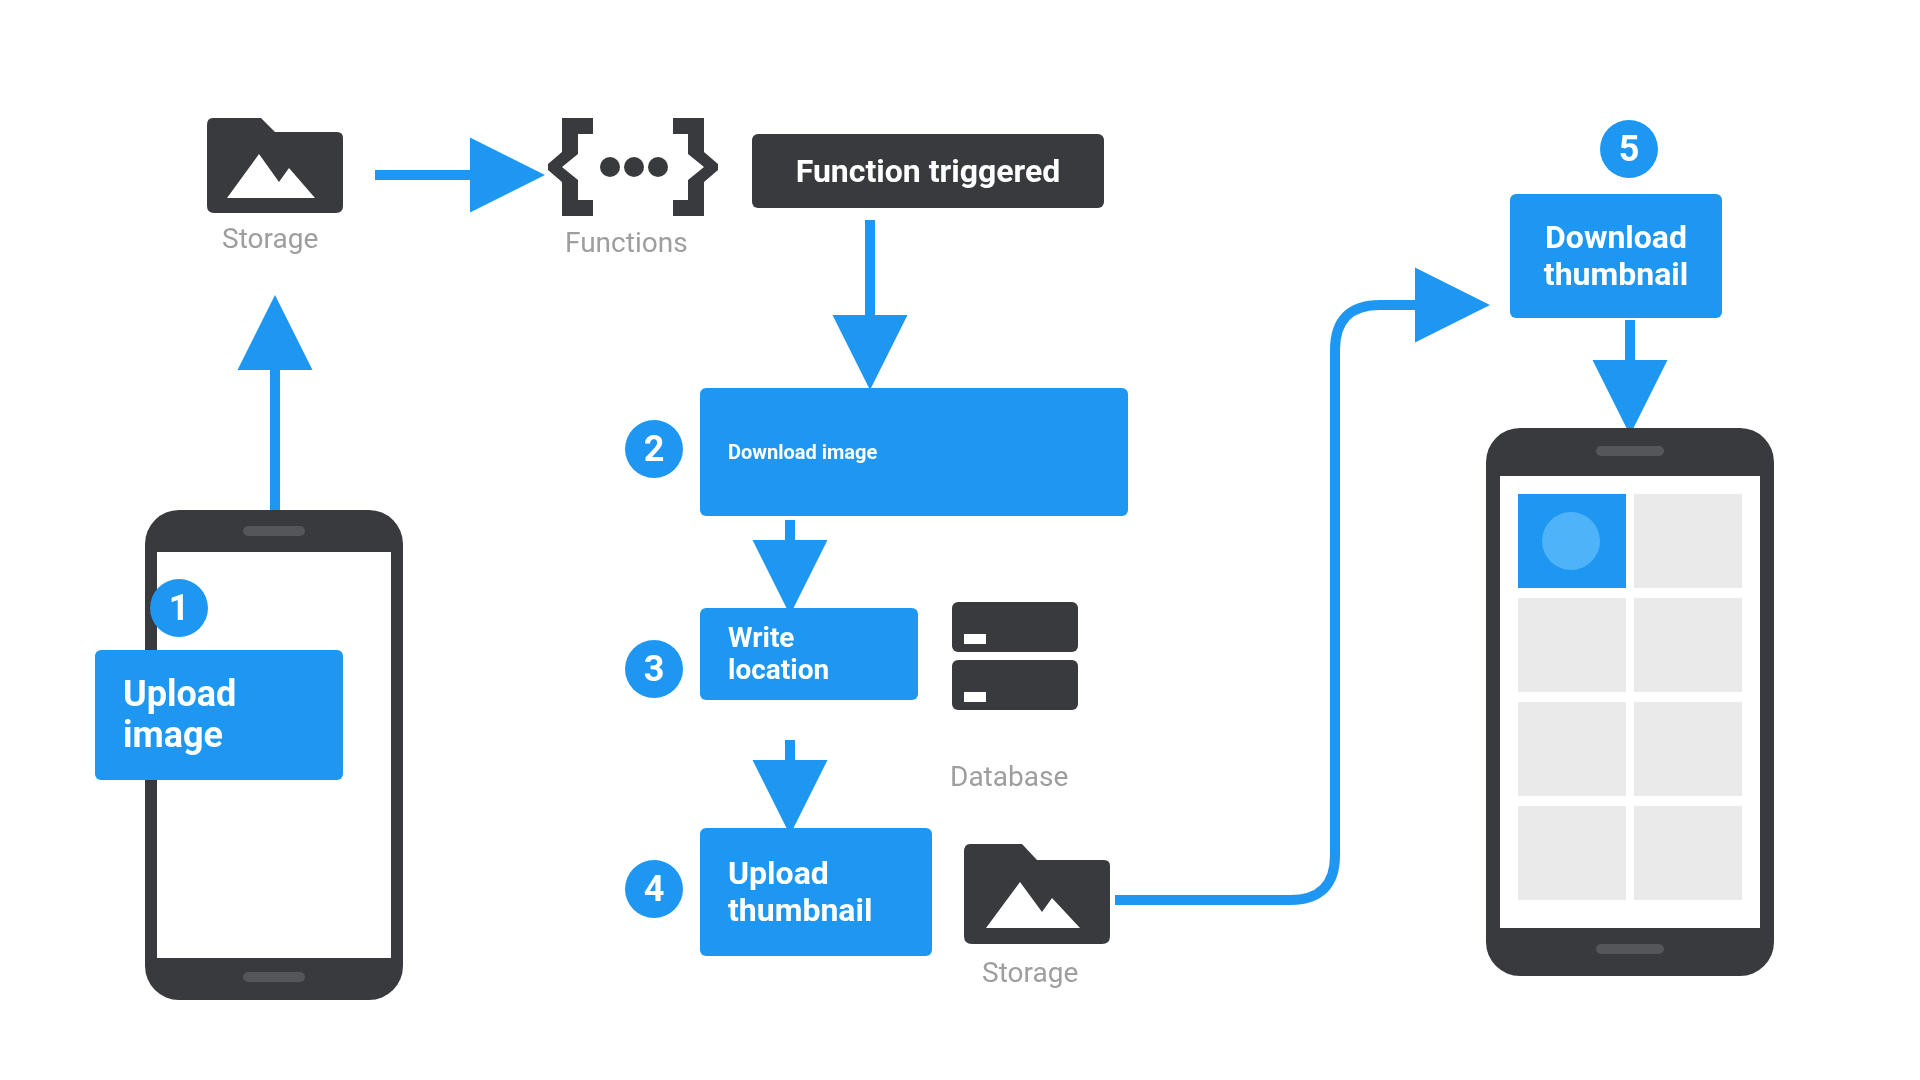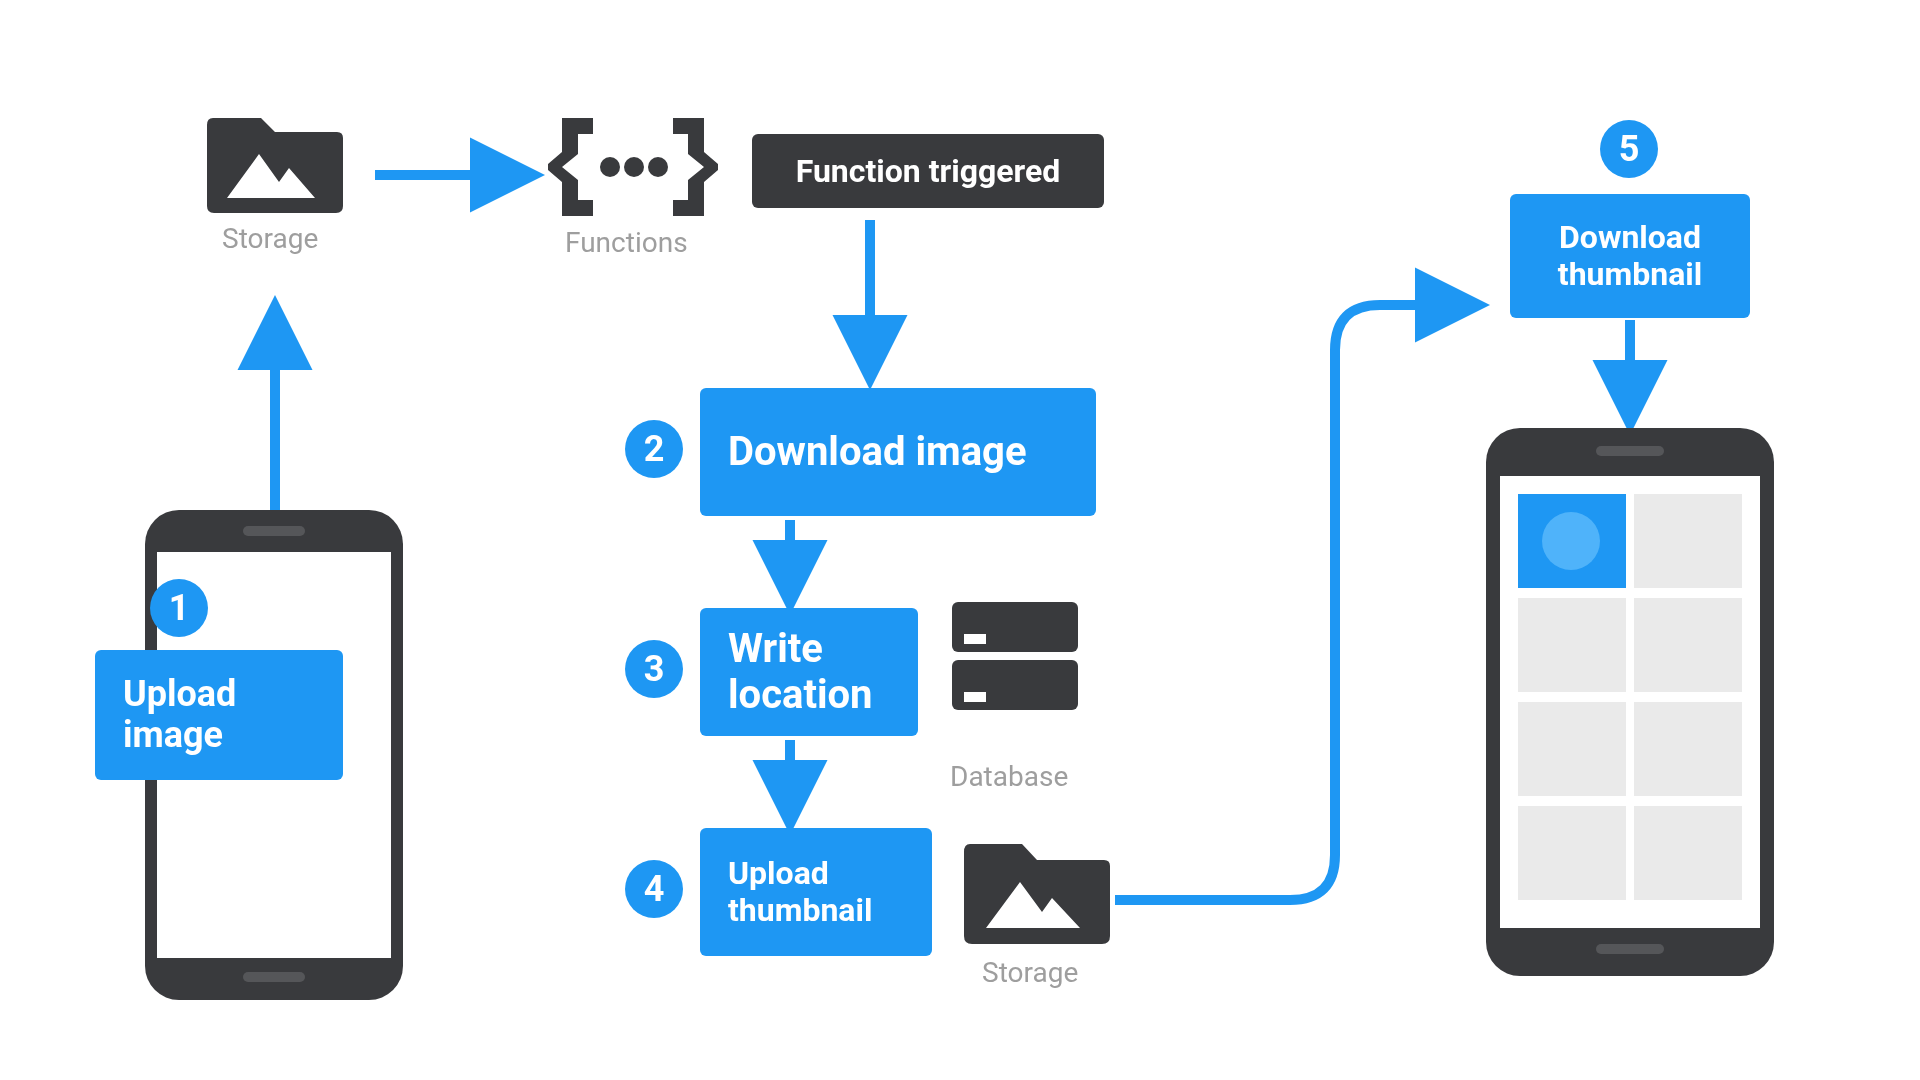--- a/index.html
+++ b/index.html
@@ -140,31 +140,31 @@
   <div class="caption" style="left:565px; top:226px;">Functions</div>
 
   <div class="box dark center-text" style="left:752px; top:134px; width:352px; height:74px; font-size:32px; justify-content:center;">
     <span>Function triggered</span>
   </div>
 
   <div class="badge" style="left:625px; top:420px;">
     <span>2</span>
   </div>
 
-  <div class="box blue" style="left:700px; top:388px; width:396px; height:128px; font-size:40px;">
+  <div class="box blue" style="left:700px; top:388px; width:428px; height:128px; font-size:20px;">
     <div>
       <div>Download image</div>
     </div>
   </div>
 
   <div class="badge" style="left:625px; top:640px;">
     <span>3</span>
   </div>
 
-  <div class="box blue" style="left:700px; top:608px; width:218px; height:128px; font-size:40px;">
+  <div class="box blue" style="left:700px; top:608px; width:218px; height:92px; font-size:28px;">
     <div>
       <div>Write</div>
       <div>location</div>
     </div>
   </div>
 
   <div class="icon" style="left:950px; top:598px;">
     <svg width="130" height="118" viewBox="0 0 130 118">
       <rect x="2" y="4" width="126" height="50" rx="6" fill="#393A3D"></rect>
       <rect x="14" y="36" width="22" height="10" fill="#ffffff"></rect>
@@ -190,21 +190,21 @@
       <path d="M8 18 L60 18 L75 34 L142 34 Q148 34 148 40 L148 110 Q148 118 140 118 L10 118 Q2 118 2 110 L2 26 Q2 18 8 18 Z" fill="#393A3D"></path>
       <polygon points="24,102 58,56 80,86 90,72 118,102" fill="#ffffff"></polygon>
     </svg>
   </div>
   <div class="caption" style="left:982px; top:956px;">Storage</div>
 
   <div class="badge" style="left:1600px; top:120px;">
     <span>5</span>
   </div>
 
-  <div class="box blue center-text" style="left:1510px; top:194px; width:240px; height:124px; font-size:32px; text-align:center;">
+  <div class="box blue center-text" style="left:1510px; top:194px; width:212px; height:124px; font-size:32px; text-align:center;">
     <div style="width:100%;">
       <div>Download</div>
       <div>thumbnail</div>
     </div>
   </div>
 
   <div class="phone" style="left:1486px; top:428px; width:288px; height:548px;">
     <div class="speaker" style="left:110px; top:18px; width:68px; height:10px;"></div>
     <div class="screen" style="left:14px; top:48px; width:260px; height:452px;">
 

